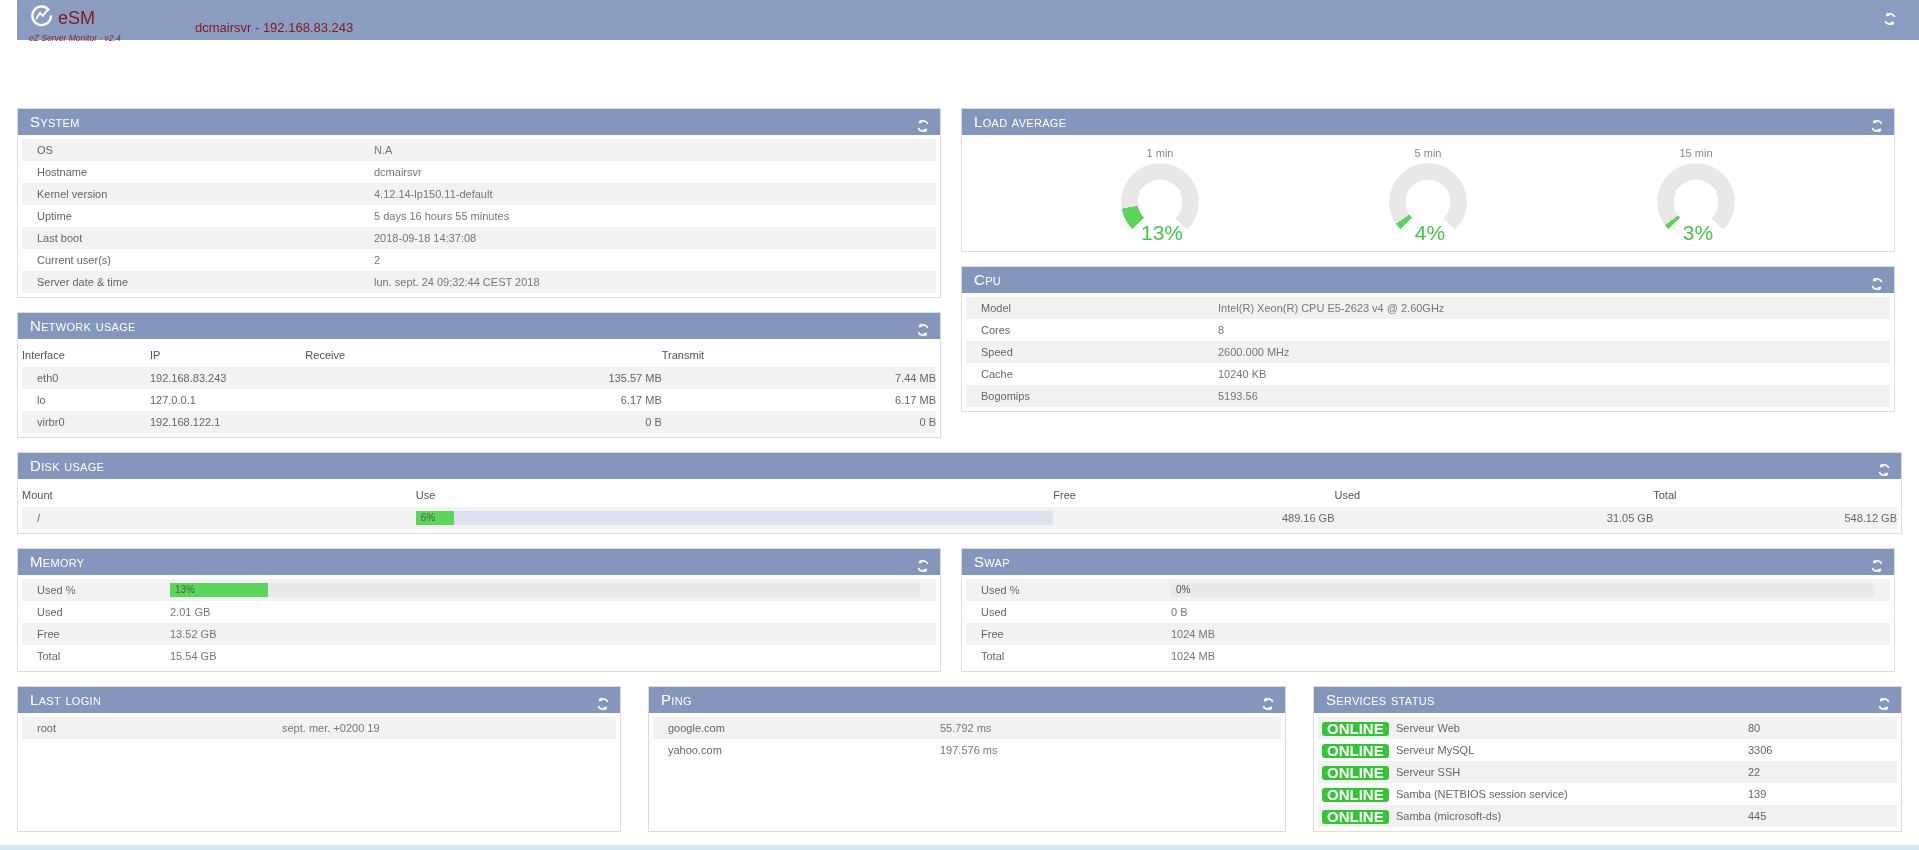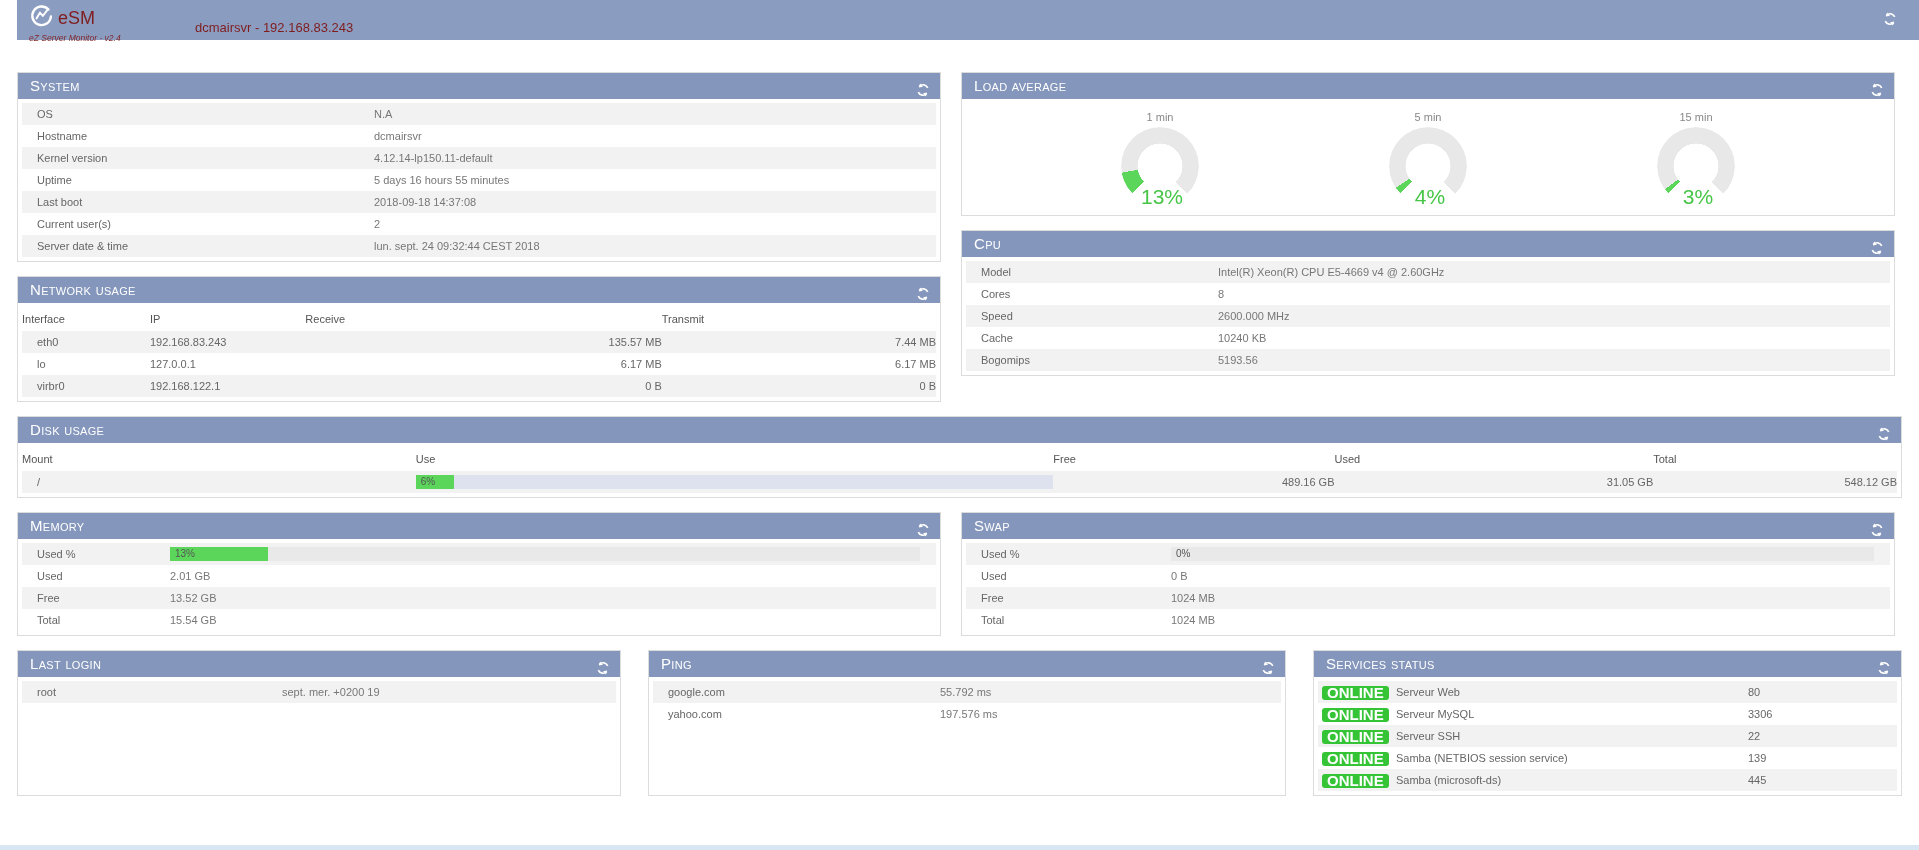--- a/index.html
+++ b/index.html
@@ -14,21 +14,21 @@
   }
   
   .topbar{height:40px;background:var(--topbar);position:relative;color:#7f1d1d;margin-left:17px;}
   .brand{position:absolute;left:12px;top:4px;}
   .brand-top{display:flex;align-items:center;gap:5px;}
   .app-name{font-size:18px;line-height:19px;font-weight:normal;}
   .app-subtitle{font-size:8.5px;font-style:italic;margin-top:1px;opacity:.95;}
   .server-label{position:absolute;left:178px;top:20px;font-size:13px;}
   .topbar .refresh-icon{position:absolute;right:22px;top:12px;}
   
-  .main{padding:32px 17px 0 17px;}
+  .main{padding:32px 17px 0 17px;margin-top:36px;}
   .cols{display:flex;gap:20px;}
   .col-left{width:924px;flex:none;}
   .col-right{width:934px;flex:none;}
   .bottom-row{display:flex;justify-content:space-between;}
   .p-login{width:604px;flex:none;}
   .p-ping{width:638px;flex:none;}
   .p-services{width:589px;flex:none;}
   
   .panel{border:1px solid #dcdcdc;background:#fff;margin-bottom:14px;}
   .panel-header{height:26px;line-height:26px;background:var(--phead);color:#fff;
@@ -255,21 +255,21 @@
     <path d="M13.4 5.6 A5.9 5.9 0 0 0 3.6 4.0" fill="none" stroke="#fff" stroke-width="1.9"></path>
     <path d="M2.6 10.4 A5.9 5.9 0 0 0 12.4 12.0" fill="none" stroke="#fff" stroke-width="1.9"></path>
     <path d="M4.6 0.6 L3.4 5.2 L8.0 4.2 Z" fill="#fff"></path>
     <path d="M11.4 15.4 L12.6 10.8 L8.0 11.8 Z" fill="#fff"></path>
   </svg>
 </span>
         </div>
         <div class="panel-body">
           <div class="kv-row">
               <span class="kv-label">Model</span>
-              <span class="kv-value">Intel(R) Xeon(R) CPU E5-4669 v4 @ 2.60GHz</span>
+              <span class="kv-value">Intel(R) Xeon(R) CPU E5-2623 v4 @ 2.60GHz</span>
             </div>
           <div class="kv-row">
               <span class="kv-label">Cores</span>
               <span class="kv-value">8</span>
             </div>
           <div class="kv-row">
               <span class="kv-label">Speed</span>
               <span class="kv-value">2600.000 MHz</span>
             </div>
           <div class="kv-row">

